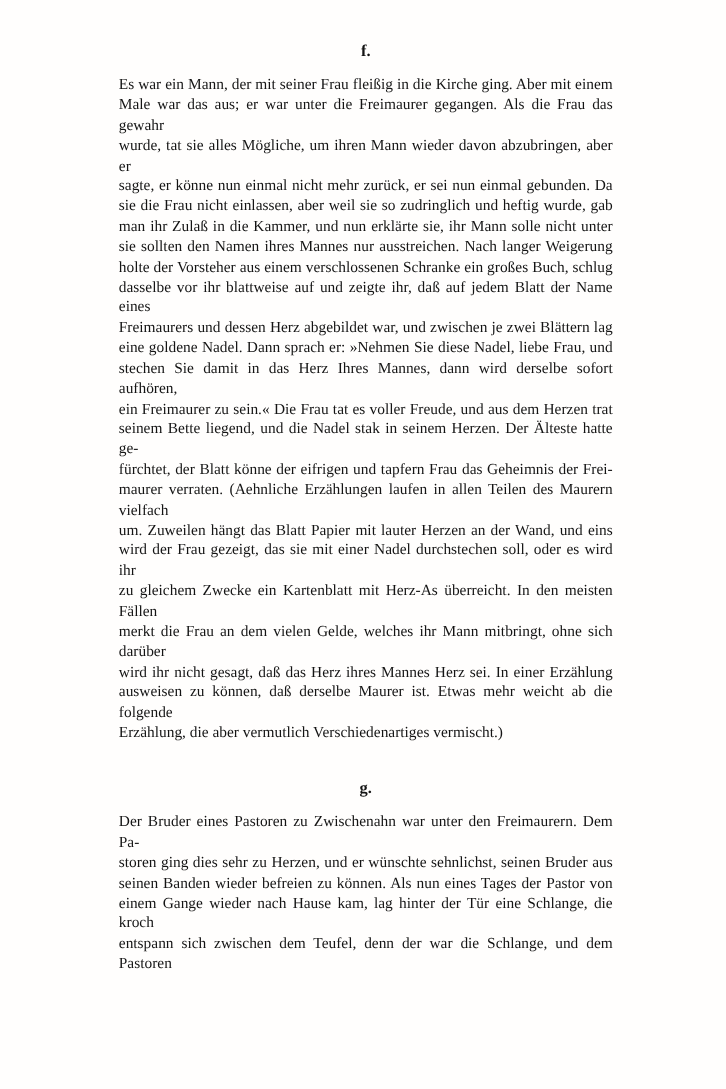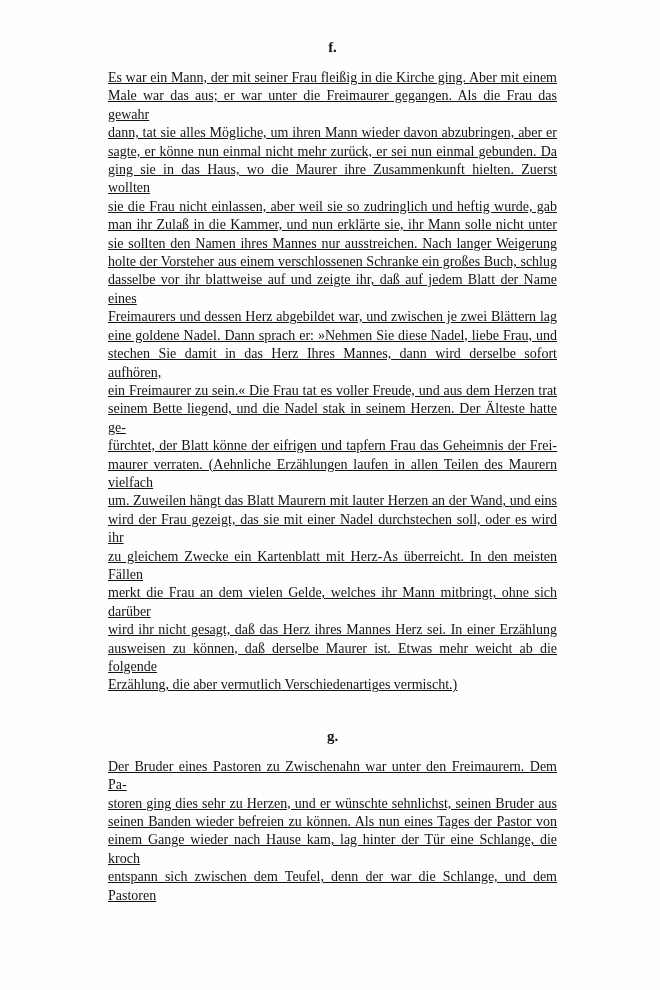--- a/index.html
+++ b/index.html
@@ -20,57 +20,56 @@
   }
   .section-heading {
     text-align: center;
     font-weight: 700;
     font-size: 15px;
     line-height: 18px;
     margin: 0 0 13px 0;
   }
   .section:nth-child(2) .section-heading { margin-top: 32px; }
   .section:nth-child(3) .section-heading { margin-top: 22px; }
-  .paragraph { margin: 0; text-decoration: underline; }
+  .paragraph { margin: 0; }
   .line {
     font-size: 14px;
     line-height: 18.4px;
     text-align: justify;
     text-align-last: justify;
   }
   .line.last {
     text-align-last: left;
   }
 </style>
 </head>
 <body>
 
 <div class="page">
   <div class="content">
       <div class="section">
         <div class="section-heading">f.</div>
         <div class="paragraph">
           <div class="line">Es war ein Mann, der mit seiner Frau fleißig in die Kirche ging. Aber mit einem</div>
           <div class="line">Male war das aus; er war unter die Freimaurer gegangen. Als die Frau das gewahr</div>
-          <div class="line">dann, tat sie alles Mögliche, um ihren Mann wieder davon abzubringen, aber er</div>
+          <div class="line">wurde, tat sie alles Mögliche, um ihren Mann wieder davon abzubringen, aber er</div>
           <div class="line">sagte, er könne nun einmal nicht mehr zurück, er sei nun einmal gebunden. Da</div>
-          <div class="line">ging sie in das Haus, wo die Maurer ihre Zusammenkunft hielten. Zuerst wollten</div>
           <div class="line">sie die Frau nicht einlassen, aber weil sie so zudringlich und heftig wurde, gab</div>
           <div class="line">man ihr Zulaß in die Kammer, und nun erklärte sie, ihr Mann solle nicht unter</div>
           <div class="line">sie sollten den Namen ihres Mannes nur ausstreichen. Nach langer Weigerung</div>
           <div class="line">holte der Vorsteher aus einem verschlossenen Schranke ein großes Buch, schlug</div>
           <div class="line">dasselbe vor ihr blattweise auf und zeigte ihr, daß auf jedem Blatt der Name eines</div>
           <div class="line">Freimaurers und dessen Herz abgebildet war, und zwischen je zwei Blättern lag</div>
           <div class="line">eine goldene Nadel. Dann sprach er: »Nehmen Sie diese Nadel, liebe Frau, und</div>
           <div class="line">stechen Sie damit in das Herz Ihres Mannes, dann wird derselbe sofort aufhören,</div>
           <div class="line">ein Freimaurer zu sein.« Die Frau tat es voller Freude, und aus dem Herzen trat</div>
           <div class="line">seinem Bette liegend, und die Nadel stak in seinem Herzen. Der Älteste hatte ge-</div>
           <div class="line">fürchtet, der Blatt könne der eifrigen und tapfern Frau das Geheimnis der Frei-</div>
           <div class="line">maurer verraten. (Aehnliche Erzählungen laufen in allen Teilen des Maurern vielfach</div>
-          <div class="line">um. Zuweilen hängt das Blatt Maurern mit lauter Herzen an der Wand, und eins</div>
+          <div class="line">um. Zuweilen hängt das Blatt Papier mit lauter Herzen an der Wand, und eins</div>
           <div class="line">wird der Frau gezeigt, das sie mit einer Nadel durchstechen soll, oder es wird ihr</div>
           <div class="line">zu gleichem Zwecke ein Kartenblatt mit Herz-As überreicht. In den meisten Fällen</div>
           <div class="line">merkt die Frau an dem vielen Gelde, welches ihr Mann mitbringt, ohne sich darüber</div>
           <div class="line">wird ihr nicht gesagt, daß das Herz ihres Mannes Herz sei. In einer Erzählung</div>
           <div class="line">ausweisen zu können, daß derselbe Maurer ist. Etwas mehr weicht ab die folgende</div>
           <div class="line last">Erzählung, die aber vermutlich Verschiedenartiges vermischt.)</div>
         </div>
       </div>
       <div class="section">
         <div class="section-heading">g.</div>

